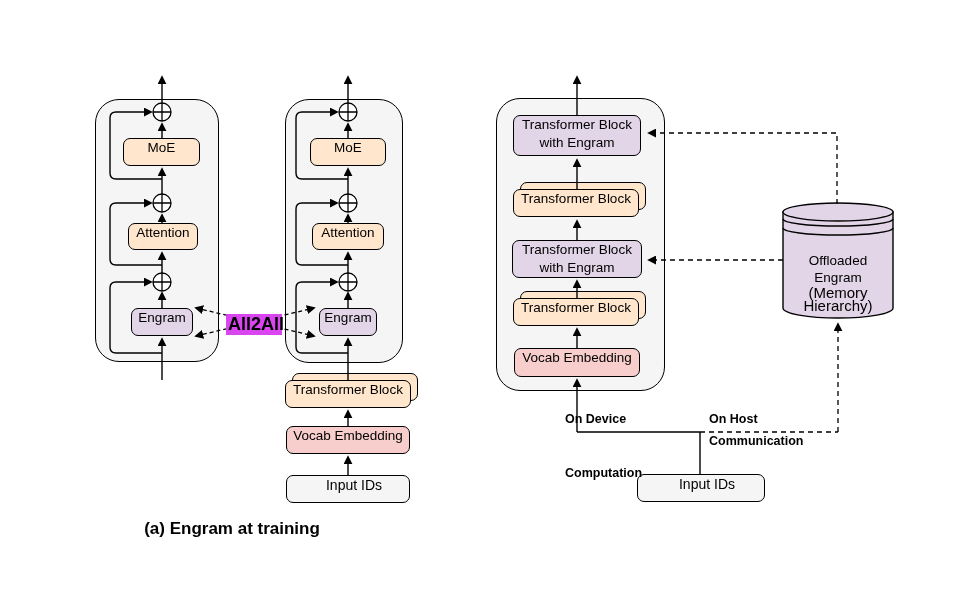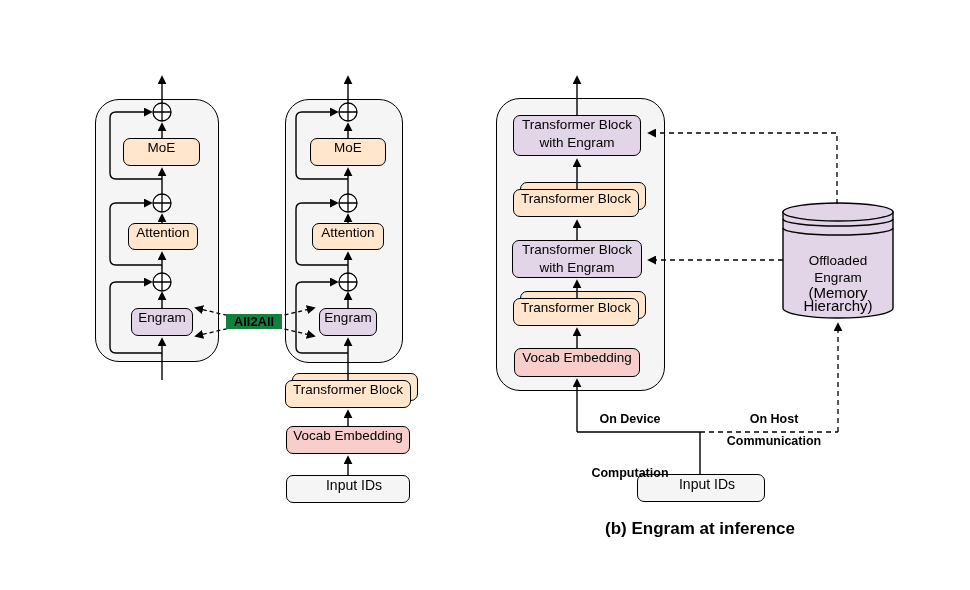--- a/index.html
+++ b/index.html
@@ -18,27 +18,27 @@
   .box{
     position:absolute;border:1.5px solid #000;border-radius:7px;z-index:4;box-sizing:border-box;
     display:flex;flex-direction:column;align-items:center;
     font-size:13.5px;line-height:1.35;text-align:center;white-space:nowrap;
   }
   .peach{background:var(--peach);}
   .purple{background:var(--purple);}
   .pink{background:var(--pink);}
   .plain{background:var(--plain);padding-left:12px;}
   .lbl{
-    position:absolute;z-index:5;text-align:center;font-weight:bold;font-size:12.5px;line-height:1.2;
+    position:absolute;z-index:5;text-align:left;font-weight:bold;font-size:12.5px;line-height:1.2;
   }
   .caption{
     position:absolute;z-index:5;text-align:center;font-weight:bold;font-size:17px;
   }
   #all2all-label{
-    position:absolute;z-index:5;background:#15803d;font-weight:bold;font-size:13px;
+    position:absolute;z-index:5;background:#d946ef;font-weight:bold;font-size:18px;
     padding:0 2px;text-align:center;
   }
   #cylinder-text{
     position:absolute;z-index:5;text-align:center;line-height:17px;font-size:13.5px;
   }
   #cylinder-text .small{font-size:15px;line-height:13px;}
 </style>
 </head>
 <body>
 
@@ -158,20 +158,21 @@
   <div class="box peach" style="left:285px;top:380px;width:126px;height:28px;">
     <span>Transformer Block</span>
   </div>
   <div class="box pink" style="left:286px;top:426px;width:124px;height:28px;">
     <span>Vocab Embedding</span>
   </div>
   <div class="box plain" style="left:286px;top:475px;width:124px;height:28px;font-size:14px;">
     <span>Input IDs</span>
   </div>
 
+  <div class="caption" style="left:132px;top:519px;width:200px;">(a) Engram at training</div>
 
   <div class="box purple" style="left:513px;top:115px;width:128px;height:41px;">
     <span>Transformer Block</span>
     <span>with Engram</span>
   </div>
   <div class="box peach" style="left:513px;top:189px;width:126px;height:28px;">
     <span>Transformer Block</span>
   </div>
   <div class="box purple" style="left:512px;top:240px;width:130px;height:38px;">
     <span>Transformer Block</span>
@@ -192,15 +193,14 @@
     <div>Offloaded</div>
     <div>Engram</div>
     <div class="small">(Memory Hierarchy)</div>
   </div>
 
   <div class="lbl" style="left:565px;top:412px;width:130px;">On Device</div>
   <div class="lbl" style="left:565px;top:434px;width:130px;margin-top:32px;">Computation</div>
   <div class="lbl" style="left:709px;top:412px;width:130px;">On Host</div>
   <div class="lbl" style="left:709px;top:434px;width:130px;">Communication</div>
 
-  <div class="caption" style="left:600px;top:519px;width:200px;">(b) Engram at inference</div>
 
 </div>
 
 </body></html>

